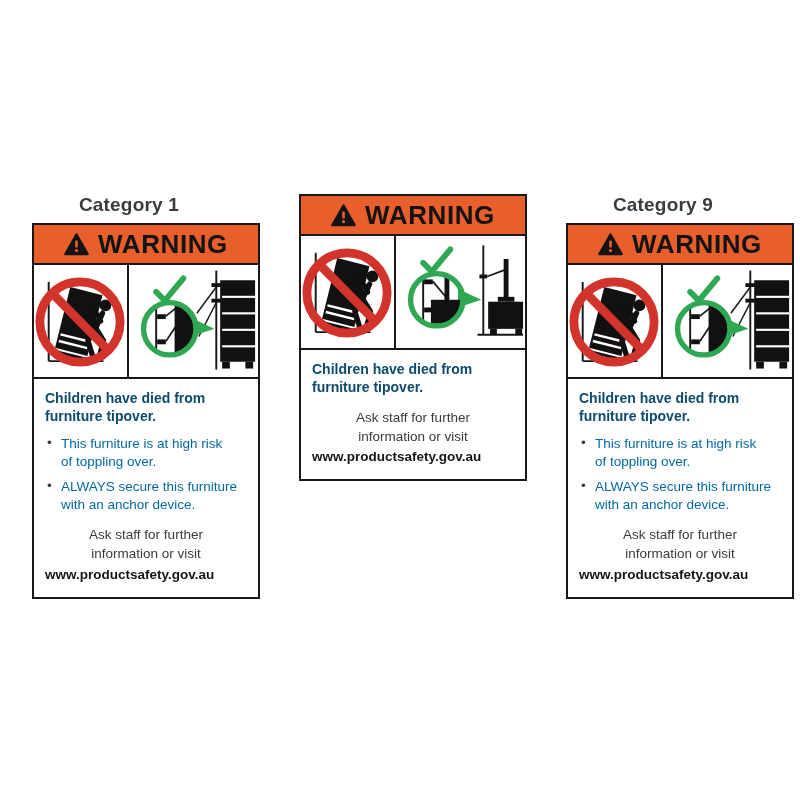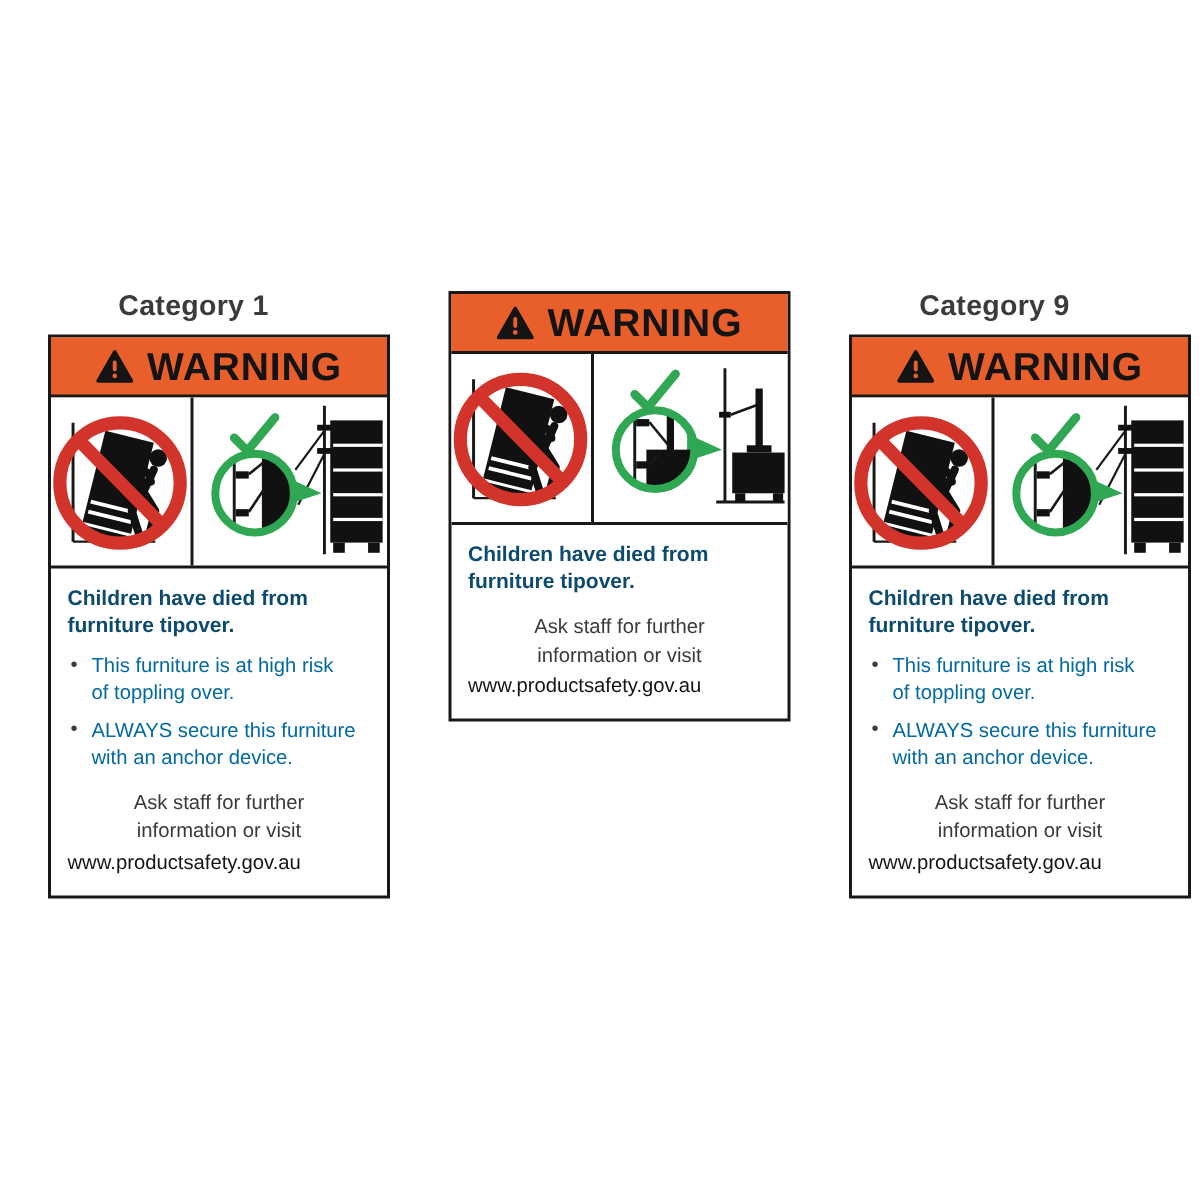--- a/index.html
+++ b/index.html
@@ -14,21 +14,21 @@
   .picto-row{display:flex;height:112px;border-bottom:2px solid #181818;background:#fff;}
   .picto-cell{display:flex;align-items:center;justify-content:center;overflow:hidden;}
   .picto-cell.left{width:93px;flex:0 0 93px;border-right:2px solid #181818;}
   .picto-cell.right{flex:1;}
   .text-area{padding:10px 11px 13px 11px;color:#333;}
   .heading{margin:0 0 9px 0;font-size:14px;font-weight:bold;color:#0c4a6e;line-height:1.32;white-space:pre-line;}
   ul.bullets{list-style:none;margin:0;padding:0;}
   ul.bullets li{position:relative;padding-left:16px;font-size:13.5px;line-height:1.34;white-space:pre-line;margin:0 0 7px 0;color:#0369a1;}
   ul.bullets li::before{content:"\2022";position:absolute;left:2px;top:-1px;color:#3a3a3a;}
   .footer-text{margin:11px 0 0 0;font-size:13.5px;line-height:1.42;white-space:pre-line;color:#3a3a3a;text-align:center;}
-  .url-text{margin:1px 0 0 0;font-size:13.5px;font-weight:normal;color:#151515;line-height:1.42;}
+  .url-text{margin:1px 0 0 0;font-size:13.5px;font-weight:bold;color:#151515;line-height:1.42;}
   svg{display:block;}
 </style>
 </head>
 <body>
 
 <div class="canvas">
   <div class="labels-row">
 
     <div class="label-col">
       <h2 class="label-title">Category 1</h2>

